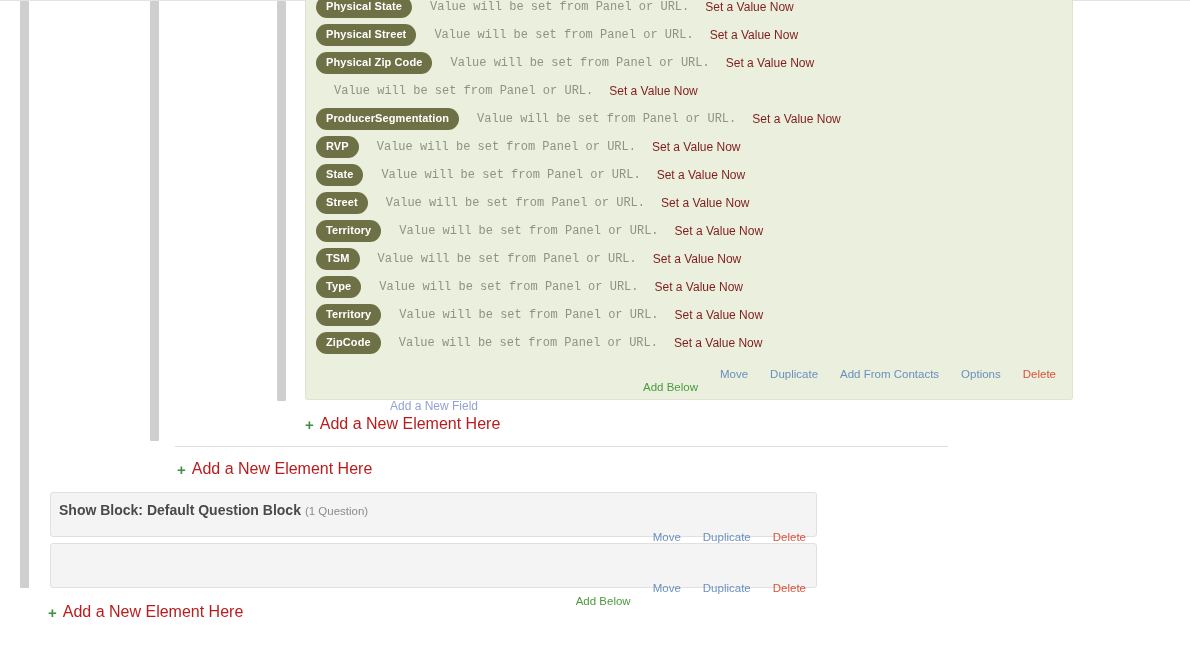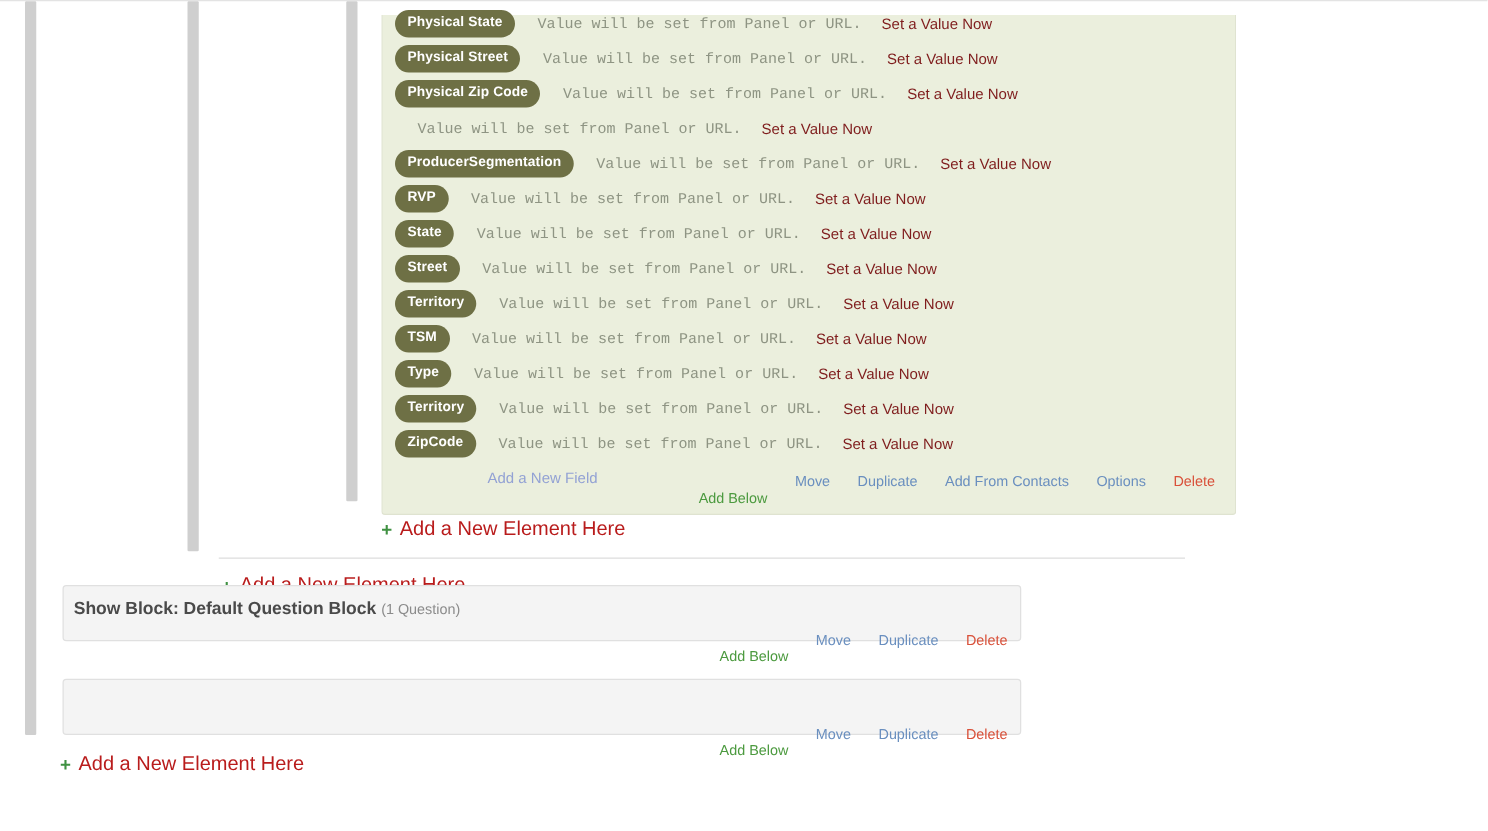--- a/index.html
+++ b/index.html
@@ -32,22 +32,22 @@
     border-radius: 1px;
   }
   .rail-1 { left: 20px;  top: 1px; height: 587px; }
   .rail-2 { left: 150px; top: 1px; height: 440px; }
   .rail-3 { left: 277px; top: 1px; height: 400px; }
 
   
   .ed-panel {
     position: absolute;
     left: 305px;
-    top: 12px;
-    width: 684px;
+    top: 0px;
+    width: 768px;
     height: 400px;
     background: #ebefdd;
     border: 1px solid #dfe3d0;
     border-top: none;
     box-sizing: border-box;
     border-radius: 0 0 3px 3px;
   }
 
   .ed-rows {
     position: absolute;
@@ -89,20 +89,21 @@
     margin-left: 16px;
     white-space: nowrap;
     cursor: pointer;
   }
 
   .add-field-row {
     padding-left: 12px;
     height: 26px;
     display: flex;
     align-items: center;
+    margin-top: 36px;
   }
   .add-field-link {
     color: #93a2d4;
     font-size: 12px;
     margin-left: 72px;
     cursor: pointer;
   }
 
   
   .ed-footer {
@@ -161,21 +162,21 @@
   .show-block {
     position: absolute;
     left: 50px;
     width: 767px;
     height: 45px;
     background: #f4f4f4;
     border: 1px solid #e0e0e0;
     box-sizing: border-box;
     border-radius: 3px;
   }
-  .sb-1 { top: 468px; }
+  .sb-1 { top: 492px; }
   .sb-2 { top: 543px; }
 
   .sb-title {
     position: absolute;
     left: 8px;
     top: 9px;
     font-size: 14px;
     font-weight: bold;
     color: #4a4a4a;
     white-space: nowrap;

